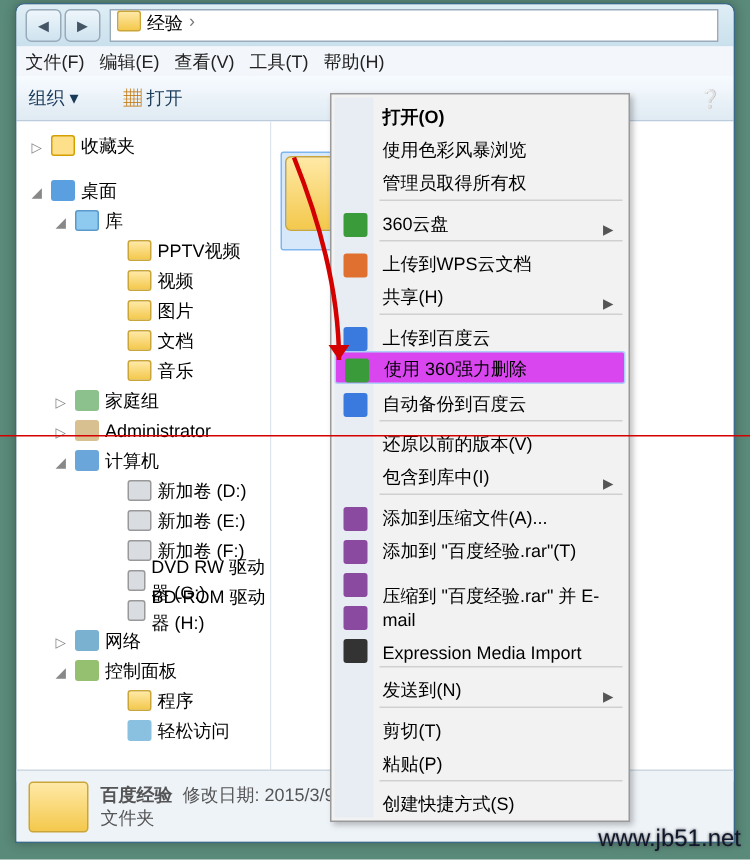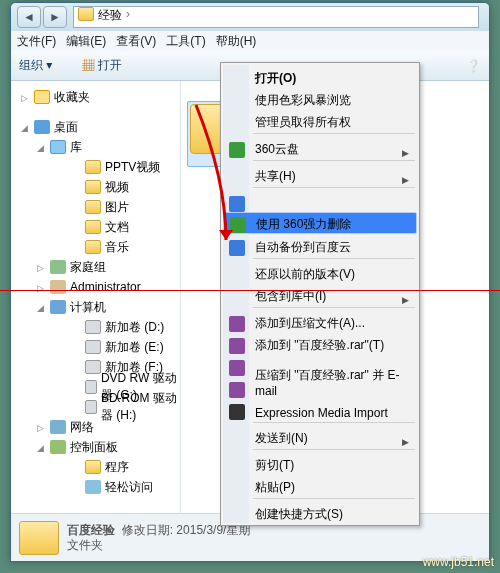--- a/index.html
+++ b/index.html
@@ -28,28 +28,28 @@
 .main { flex:1; background:#fff; position:relative; }
 .big-folder { position:absolute; left:6px; top:20px; width:70px; height:66px; }
 .bf-ico { width:64px; height:50px; background:linear-gradient(#ffe9a6,#f3c84c); border:1px solid #caa63a; border-radius:4px; margin:0 auto; }
 .bf-sel { border:1px solid #7eb6ee; background:#d7e8fa; border-radius:2px; padding:2px; }
 .status { position:absolute; bottom:0; left:0; right:0; height:48px; background:#eef3f8; border-top:1px solid #cfd9e2; display:flex; align-items:center; padding:4px 8px; gap:8px; }
 .st-ico { width:40px; height:34px; background:linear-gradient(#ffe9a6,#f3c84c); border:1px solid #caa63a; border-radius:3px; }
 .st-txt { color:#555; line-height:15px; }
 .ctx { position:absolute; left:220px; top:62px; width:200px; background:#f2f2f2; border:1px solid #9a9a9a; box-shadow:2px 2px 4px rgba(0,0,0,0.25); padding:2px; }
 .ctx-strip { position:absolute; left:2px; top:2px; bottom:2px; width:26px; background:#e8edf3; }
 .ctx-item { position:relative; height:22px; display:flex; align-items:flex-end; padding-left:32px; }
-.ctx-item.hl { background:#3b82f6; border:1px solid #aecff7; border-radius:2px; }
+.ctx-item.hl { background:#d946ef; border:1px solid #aecff7; border-radius:2px; }
 .ctx-sep { height:1px; background:#d0d0d0; margin:2px 2px 2px 30px; position:relative; }
 .ctx-arrow { position:absolute; right:8px; color:#555; font-size:9px; }
 .ctx-ico { position:absolute; left:6px; width:16px; height:16px; border-radius:2px; }
 .redbox { border:3px solid #d40000; }
 .redline { position:absolute; left:0; top:290px; width:500px; height:1px; background:#d40000; }
 .arrow { position:absolute; left:186px; top:100px; width:60px; height:150px; pointer-events:none; }
-.watermark { position:absolute; right:6px; bottom:4px; color:#fef9c3; font-size:12px; font-family:Arial; text-shadow:0 0 2px #555; }
+.watermark { position:absolute; right:6px; bottom:4px; color:#0f172a; font-size:16px; font-family:Arial; text-shadow:0 0 2px #555; }
 </style>
 </head>
 <body>
 
 <div class="window">
   <div class="titlebar">
     <div class="nav-btn">◄</div>
     <div class="nav-btn">►</div>
     <div class="addr">
       <div class="folder-ico"></div>
@@ -188,26 +188,31 @@
       <span>管理员取得所有权</span>
     </div>
   <div class="ctx-sep"></div>
   <div class="ctx-item">
       <span class="ctx-ico" style="background:#3a9b3a"></span>
       <span>360云盘</span>
       <span class="ctx-arrow">▶</span>
     </div>
   <div class="ctx-sep"></div>
   <div class="ctx-item">
+      <span class="ctx-ico" style="background:#e07030"></span>
+      <span>上传到WPS云文档</span>
+    </div>
+  <div class="ctx-item">
       <span>共享(H)</span>
       <span class="ctx-arrow">▶</span>
     </div>
   <div class="ctx-sep"></div>
   <div class="ctx-item">
       <span class="ctx-ico" style="background:#3a7adf"></span>
+      <span>上传到百度云</span>
     </div>
   <div class="ctx-item hl redbox">
       <span class="ctx-ico" style="background:#3a9b3a"></span>
       <span>使用 360强力删除</span>
     </div>
   <div class="ctx-item">
       <span class="ctx-ico" style="background:#3a7adf"></span>
       <span>自动备份到百度云</span>
     </div>
   <div class="ctx-sep"></div>

